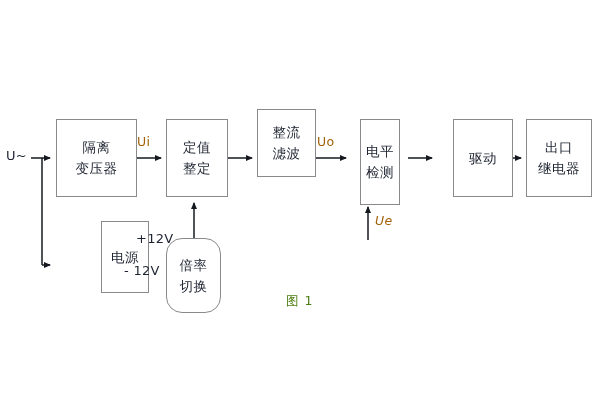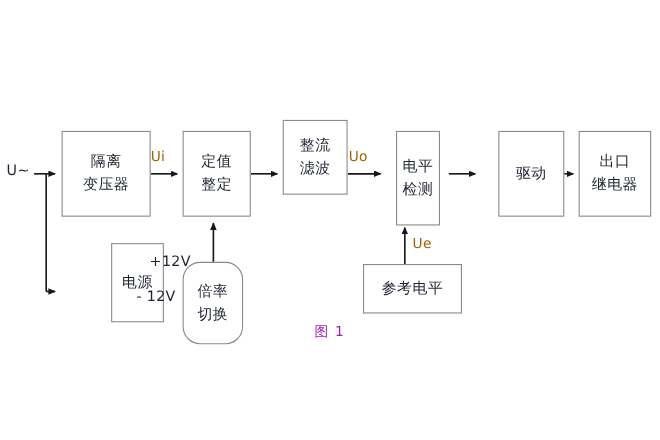--- a/index.html
+++ b/index.html
@@ -53,21 +53,21 @@
   }
   .rail-label {
     position: absolute;
     color: #1d2330;
     font-size: 13px;
     white-space: nowrap;
     letter-spacing: 0.3px;
   }
   .caption {
     position: absolute;
-    color: #a21caf;
+    color: #4d7c0f;
     font-size: 12.5px;
     white-space: nowrap;
     letter-spacing: 1px;
   }
 </style>
 </head>
 <body>
 
 <div id="diagram-canvas">
 
@@ -162,21 +162,18 @@
 
   <span class="rail-label" style="left:136px; top:231px;">+12V</span>
 
   <span class="rail-label" style="left:124px; top:263px;">- 12V</span>
 
   <div class="node-box" style="left:166px; top:238px; width:55px; height:75px;border-radius:16px;">
     <span class="node-line">倍率</span>
     <span class="node-line">切换</span>
   </div>
 
-  <span class="edge-label" style="left:375px; top:213px;">Ue</span>
+  <span class="edge-label" style="left:375px; top:213px;font-style:italic;">Ue</span>
 
-  <div class="node-box" style="left:330px; top:240px; width:90px; height:45px;">
-    <span class="node-line">参考电平</span>
-  </div>
 
   <span class="caption" style="left:286px; top:293px;">图 1</span>
 
 </div>
 
 </body></html>

